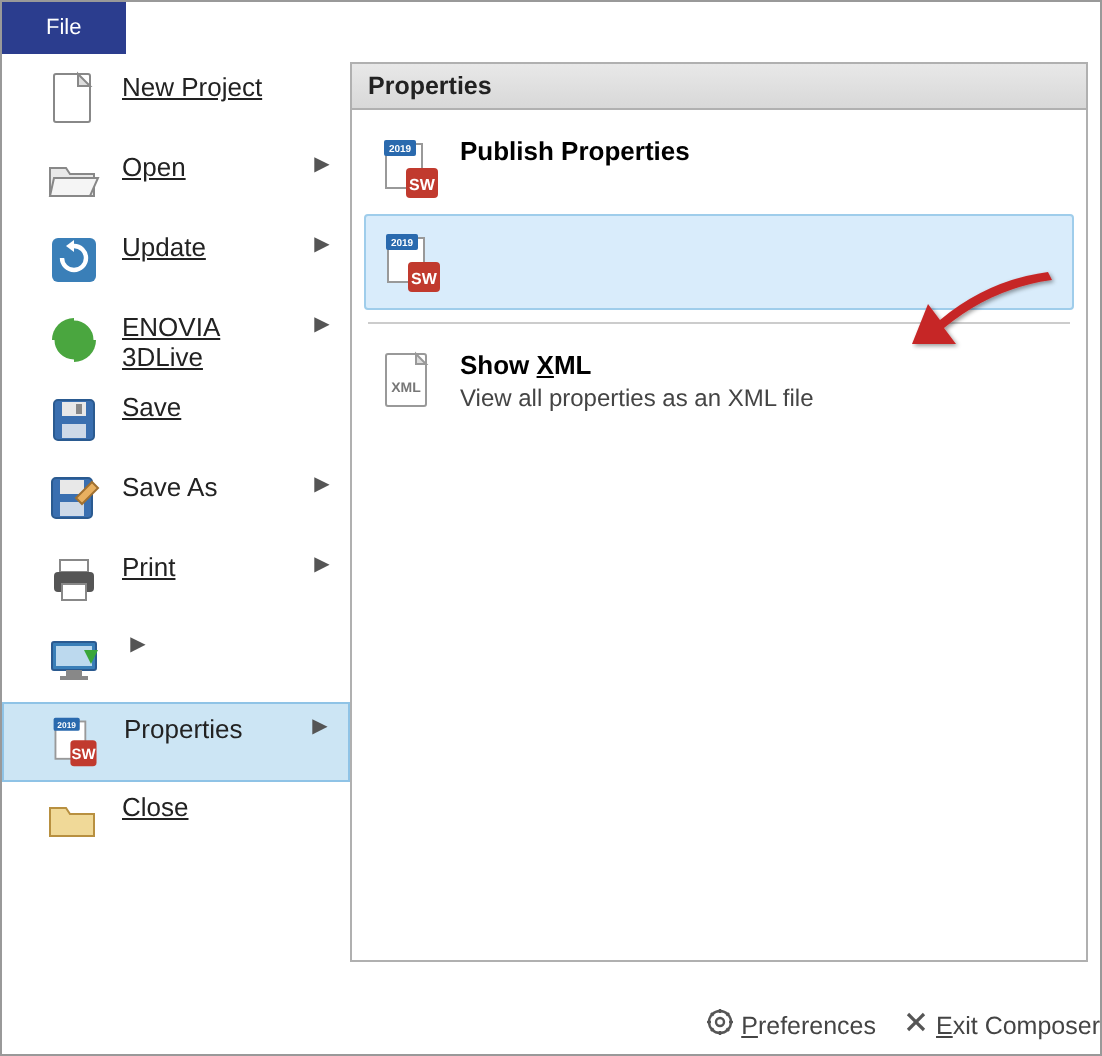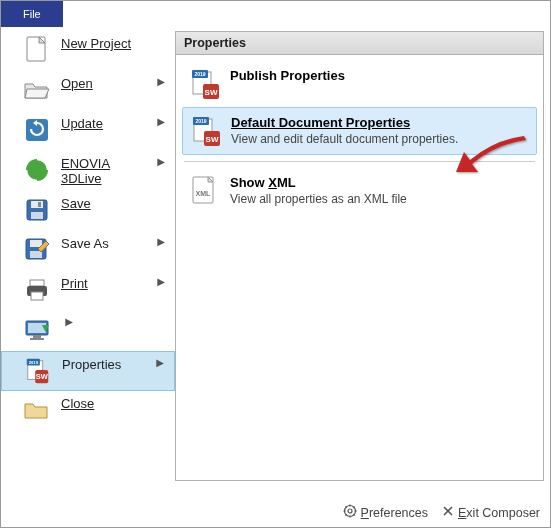--- a/index.html
+++ b/index.html
@@ -95,21 +95,21 @@
   .prop-title { font-weight: bold; font-size: 13px; }
   .prop-title .ul { text-decoration: underline; }
   .prop-desc { font-size: 12px; color: #444; margin-top: 2px; }
   .divider {
     border-top: 1px solid #ccc;
     margin: 6px 2px;
   }
   .footer {
     position: absolute;
     bottom: 6px;
-    right: 10px;
+    right: 0;
     display: flex;
     gap: 14px;
     font-size: 12.5px;
     color: #444;
   }
   .footer-item { display: flex; align-items: center; gap: 4px; cursor: pointer; }
   .footer-item .ul { text-decoration: underline; }
   .arrow-annot {
     position: absolute;
     top: 133px;
@@ -270,24 +270,20 @@
       <div class="prop-item highlight">
         <span class="prop-icon">
           <svg width="34" height="34" viewBox="0 0 34 34">
               <rect x="5" y="5" width="18" height="22" fill="#fff" stroke="#999"></rect>
               <rect x="4" y="3" width="16" height="8" rx="1" fill="#2a6aae"></rect>
               <text x="12" y="9" font-size="5" fill="#fff" text-anchor="middle" font-weight="bold">2019</text>
               <rect x="15" y="17" width="16" height="15" rx="2" fill="#c13a2e"></rect>
               <text x="23" y="28" font-size="8" fill="#fff" text-anchor="middle" font-weight="bold">SW</text>
             </svg>
         </span>
-        <div class="prop-text">
-          <div class="prop-title"><span class="ul">Default Document Properties</span></div>
-          <div class="prop-desc">View and edit default document properties.</div>
-        </div>
       </div>
 
       <div class="divider"></div>
 
       <div class="prop-item">
         <span class="prop-icon">
           <svg width="32" height="34" viewBox="0 0 32 34">
               <rect x="5" y="3" width="20" height="26" rx="1" fill="#fff" stroke="#999"></rect>
               <polygon points="20,3 25,8 20,8" fill="#ddd" stroke="#999"></polygon>
               <text x="15" y="22" font-size="7" fill="#777" text-anchor="middle" font-weight="bold">XML</text>

